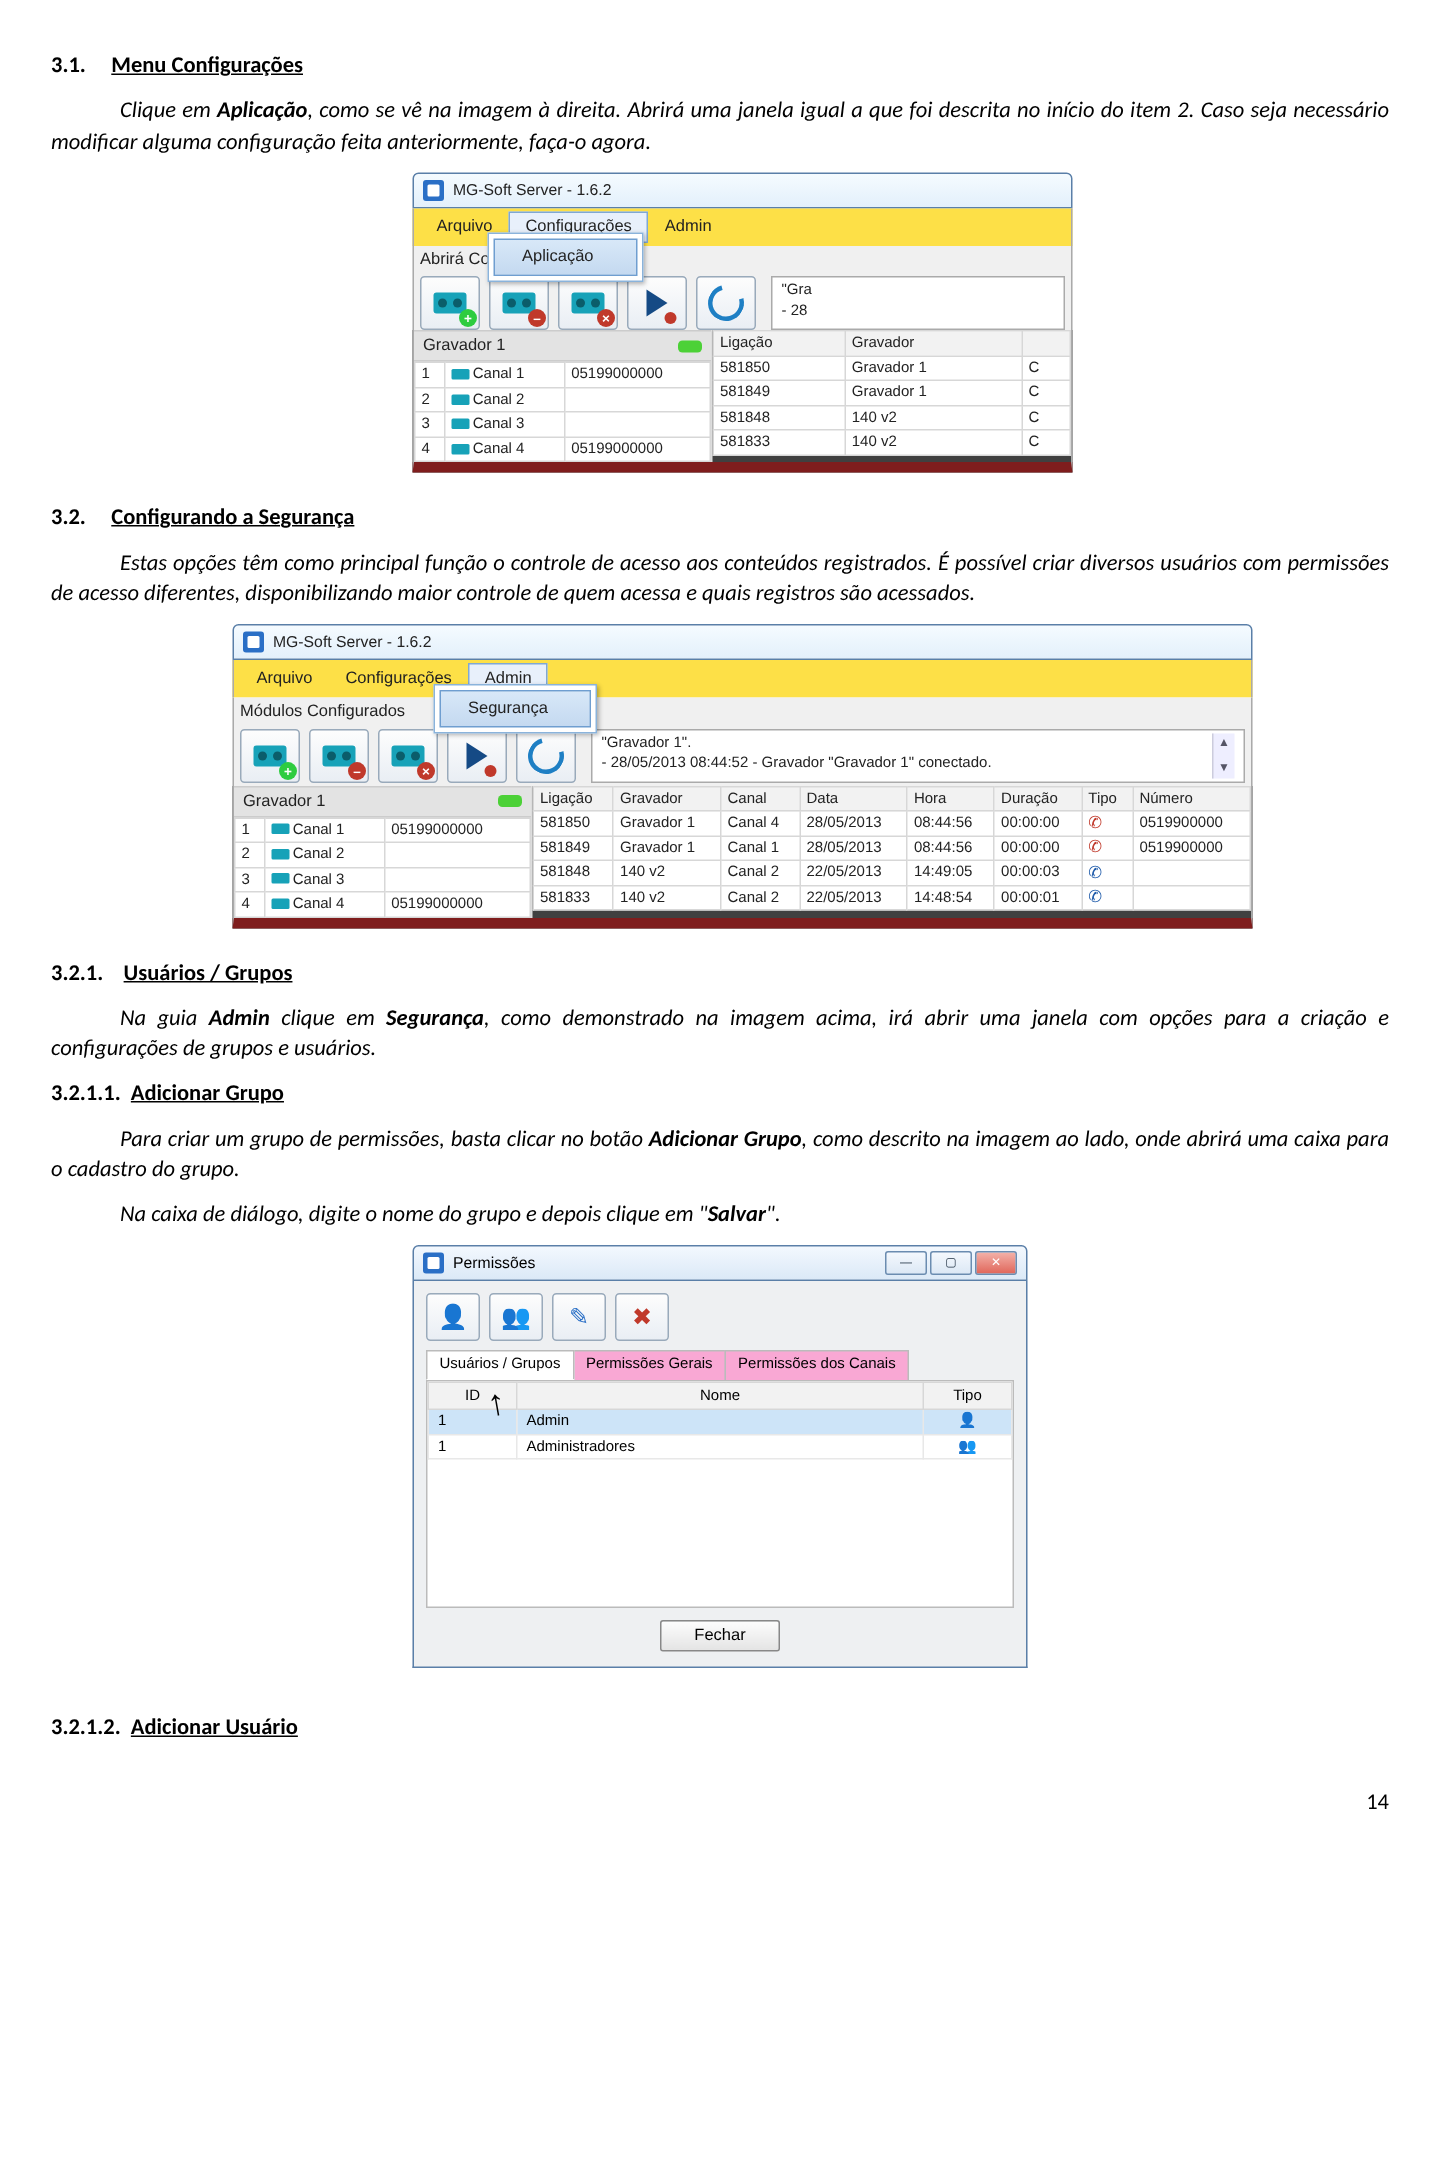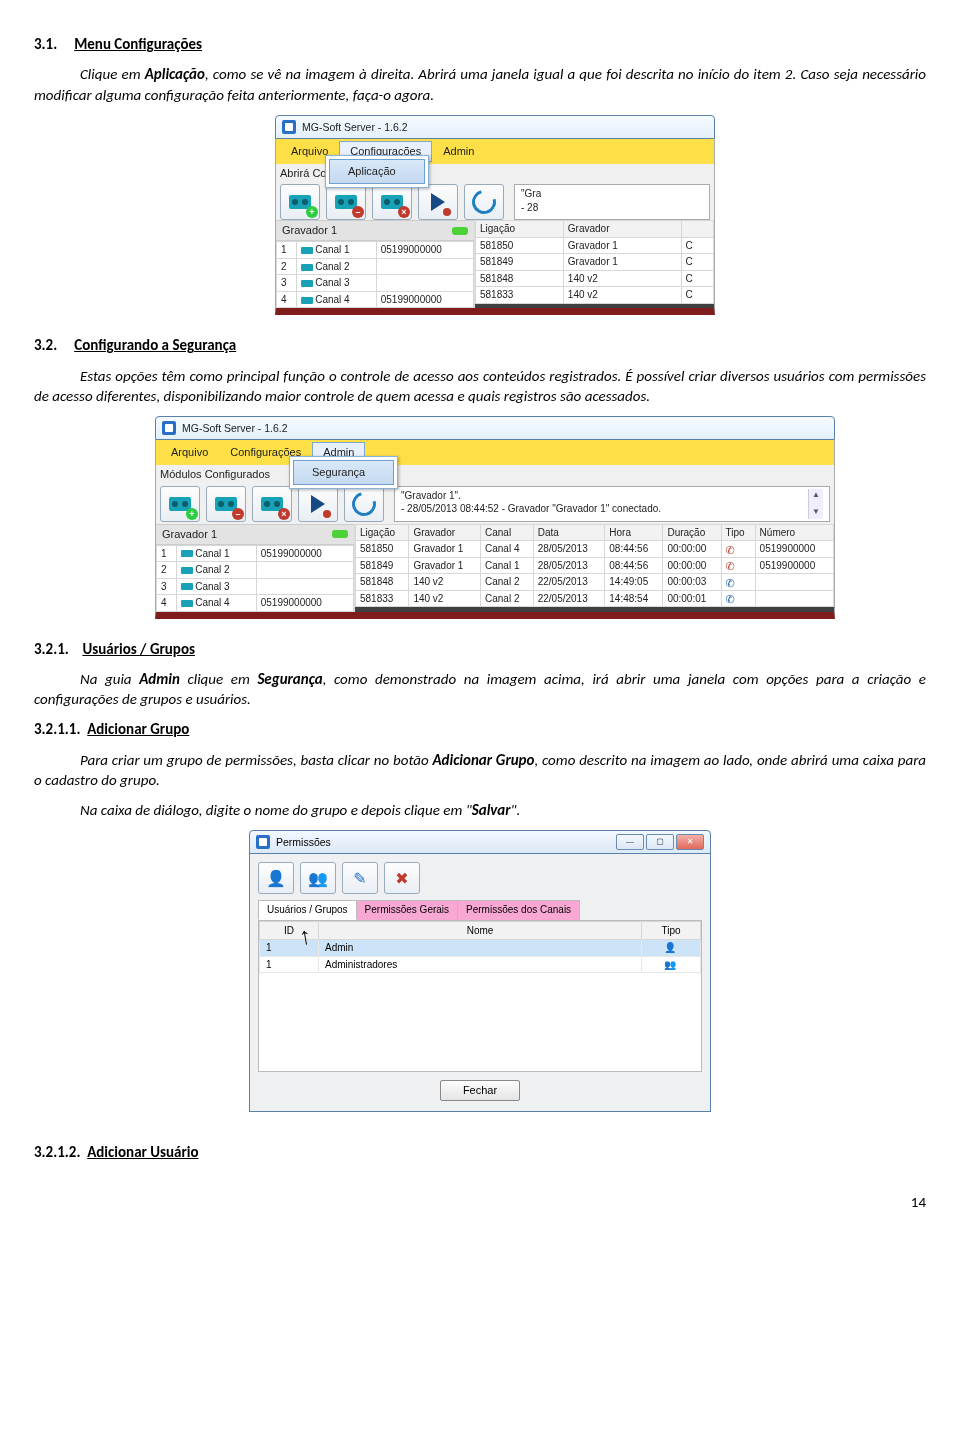--- a/index.html
+++ b/index.html
@@ -171,21 +171,21 @@
   .ss1 { width: 440px; position: relative; }
   .ss1 .toolbar-row { padding-bottom: 0; }
   .ss1 .submenu { top: 40px; left: 80px; }
 
   
   .ss2 { width: 680px; position: relative; }
   .ss2 .submenu { top: 40px; left: 164px; }
 
   
   .ss3 {
-    width: 462px; margin: 10px auto 30px auto;
+    width: 410px; margin: 10px auto 30px auto;
     font-family: "Segoe UI", Tahoma, sans-serif; font-size: 10.5px;
   }
   .ss3 .titlebar {
     background: linear-gradient(#f3f8fe,#dbe9f7);
   }
   .winctrl { margin-left: auto; display: flex; gap: 2px; }
   .winctrl .wc {
     width: 26px; height: 14px; border: 1px solid #6b8cb0; border-radius: 2px;
     background: linear-gradient(#f4f8fd,#dce8f5); font-size: 8px; display: flex; align-items: center; justify-content: center; color: #234;
   }

